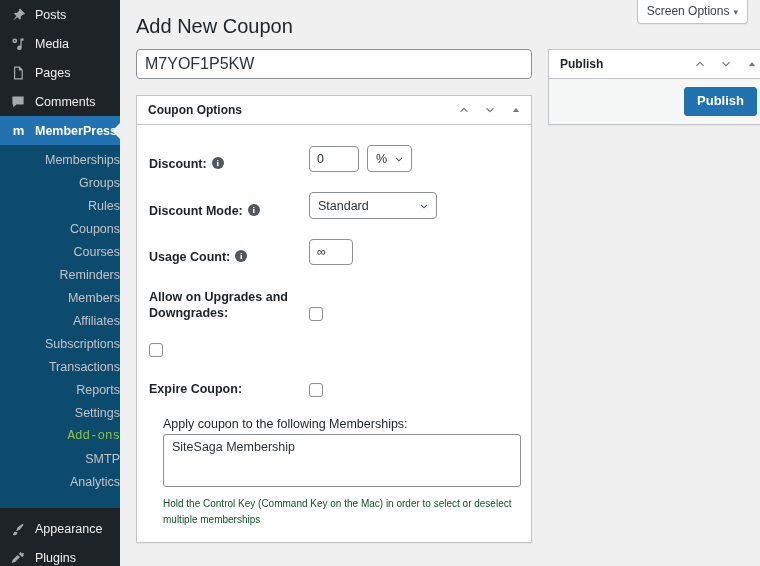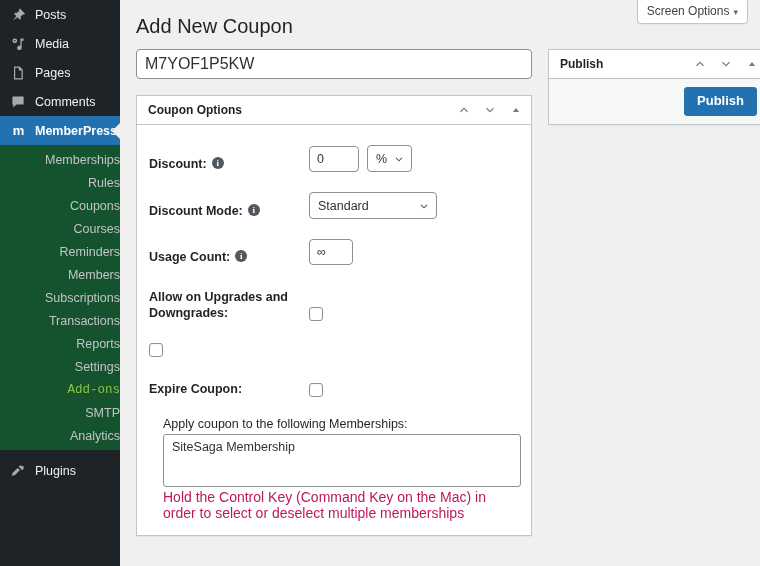--- a/index.html
+++ b/index.html
@@ -56,21 +56,21 @@
     border-bottom: 8px solid transparent;
     border-right: 8px solid #f0f0f1;
   }
   .mp-logo {
     width: 18px; height: 18px;
     display: flex; align-items: center; justify-content: center;
     font-weight: bold; font-size: 13px;
     letter-spacing: -1px;
     color: #fff;
   }
-  .submenu { background: #14532d; padding: 4px 0 2px 0; }
+  .submenu { background: #0c4a6e; padding: 4px 0 14px 0; }
   .submenu-item {
     display: block;
     padding: 3px 0 3px 11px;
     font-size: 12.5px;
     color: #c3c4c7;
     line-height: 17px;
     white-space: nowrap;
   }
   .submenu-item.hl { color: #8bc34a; font-family: Liberation Mono, monospace; }
   .menu-sep { height: 6px; background: #1d2327; }
@@ -265,24 +265,24 @@
     padding: 3px 4px;
     overflow: hidden;
   }
   .memb-opt {
     font-size: 12.5px;
     color: #2c3338;
     padding: 1px 4px;
     line-height: 16px;
   }
   .memb-help {
-    font-size: 14px;
-    color: #be185d;
+    font-size: 10px;
+    color: #14532d;
     line-height: 16px;
-    margin-top: 2px;
+    margin-top: 9px;
     width: 350px;
   }
 
   
   #submitdiv .inside { padding: 0; }
   #major-publishing-actions {
     display: flex;
     justify-content: flex-end;
     align-items: center;
     padding: 8px 10px;
@@ -345,36 +345,46 @@
 
   <div class="menu-top current">
     <span class="mi">
       <span class="mp-logo">m</span>
     </span>
     <span>MemberPress</span>
   </div>
 
   <div class="submenu">
     <span class="submenu-item">Memberships</span>
+    <span class="submenu-item">Groups</span>
     <span class="submenu-item">Rules</span>
     <span class="submenu-item">Coupons</span>
     <span class="submenu-item">Courses</span>
     <span class="submenu-item">Reminders</span>
     <span class="submenu-item">Members</span>
+    <span class="submenu-item">Affiliates</span>
     <span class="submenu-item">Subscriptions</span>
     <span class="submenu-item">Transactions</span>
     <span class="submenu-item">Reports</span>
     <span class="submenu-item">Settings</span>
     <span class="submenu-item hl">Add-ons</span>
     <span class="submenu-item">SMTP</span>
     <span class="submenu-item">Analytics</span>
   </div>
 
   <div class="menu-sep"></div>
 
+  <div class="menu-top">
+    <span class="mi">
+      <svg width="16" height="16" viewBox="0 0 20 20" fill="currentColor">
+          <path d="M15.7 3.3 9.4 8.1l-1.8 4.6 4.6-1.8 4.8-6.3-1.3-1.3zM6.4 13.3c-1 0-1.8.8-1.8 1.8 0 .8-.4 1.4-1.1 1.7.6.7 1.5 1.1 2.5 1.1 1.8 0 3.2-1.4 3.2-3.2 0-.2 0-.4-.1-.6l-2.7-.8z"></path>
+        </svg>
+    </span>
+    <span>Appearance</span>
+  </div>
 
   <div class="menu-top">
     <span class="mi">
       <svg width="16" height="16" viewBox="0 0 20 20" fill="currentColor">
           <path d="M13.1 2.6 11 4.7l4.3 4.3 2.1-2.1-1-1 1.2-1.2-1.4-1.4-1.2 1.2-1-1zM9.6 6.1 3.4 12.3l-1.2 4.1L6.3 15l6.2-6.2-2.9-2.7z"></path>
         </svg>
     </span>
     <span>Plugins</span>
   </div>
 

